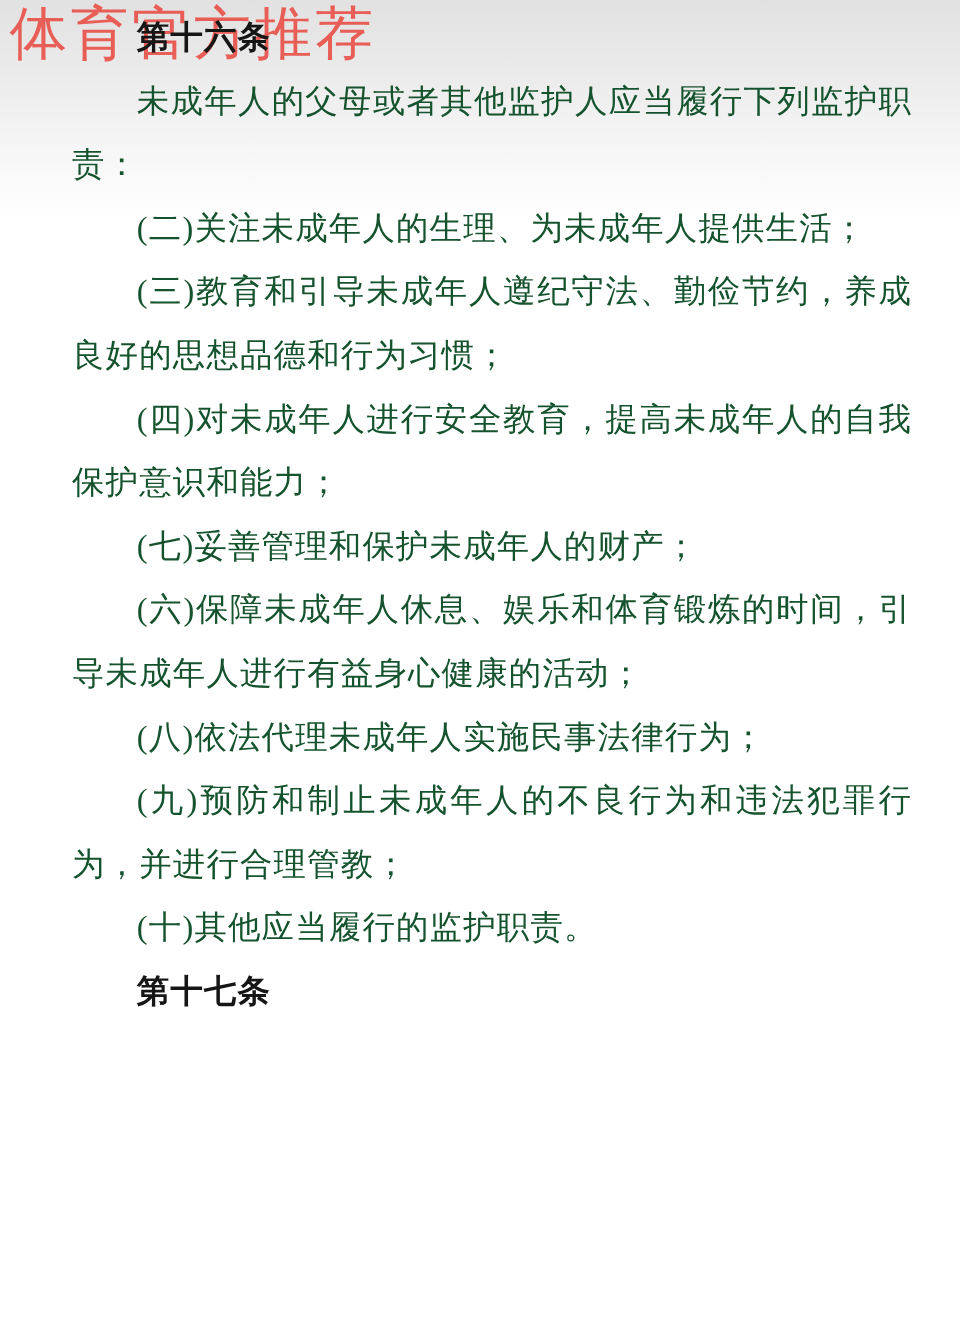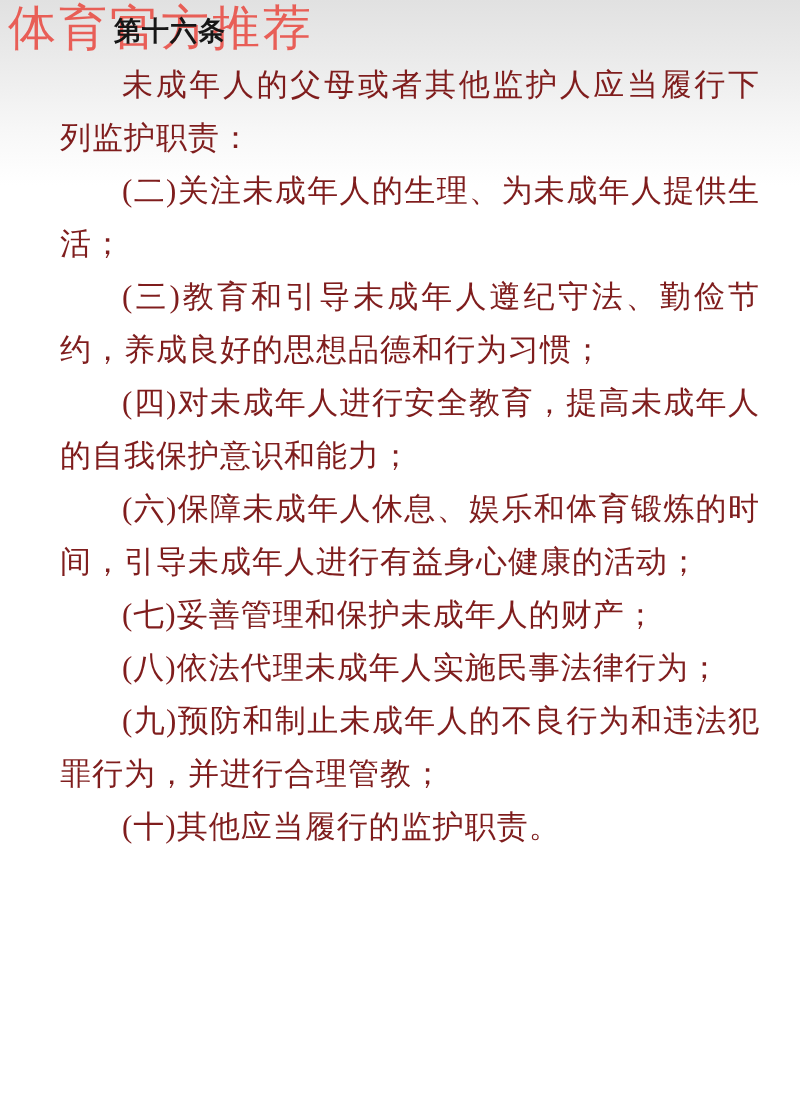--- a/index.html
+++ b/index.html
@@ -49,45 +49,45 @@
     margin: 0;
     font-size: 27px;
     line-height: 53px;
     font-weight: 700;
     color: #161616;
     text-indent: 2em;
     letter-spacing: 1px;
   }
   .content p {
     margin: 0;
-    font-size: 31px;
+    font-size: 27px;
     line-height: 53px;
-    color: #7f1d1d;
+    color: #14532d;
     text-indent: 2em;
     text-align: justify;
     letter-spacing: 1px;
   }
 </style>
 </head>
 <body>
 
 <div class="page">
   <div class="top-gradient"></div>
   <div class="watermark" style="color: rgb(233, 83, 75);">体育官方推荐</div>
 
   <main class="content">
     <h2>第十六条</h2>
 
     <p>未成年人的父母或者其他监护人应当履行下列监护职责：</p>
 
     <p>(二)关注未成年人的生理、为未成年人提供生活；</p>
     <p>(三)教育和引导未成年人遵纪守法、勤俭节约，养成良好的思想品德和行为习惯；</p>
     <p>(四)对未成年人进行安全教育，提高未成年人的自我保护意识和能力；</p>
+    <p>(七)妥善管理和保护未成年人的财产；</p>
     <p>(六)保障未成年人休息、娱乐和体育锻炼的时间，引导未成年人进行有益身心健康的活动；</p>
-    <p>(七)妥善管理和保护未成年人的财产；</p>
     <p>(八)依法代理未成年人实施民事法律行为；</p>
     <p>(九)预防和制止未成年人的不良行为和违法犯罪行为，并进行合理管教；</p>
     <p>(十)其他应当履行的监护职责。</p>
 
     <h2>第十七条</h2>
 
   </main>
 </div>
 
 </body></html>

